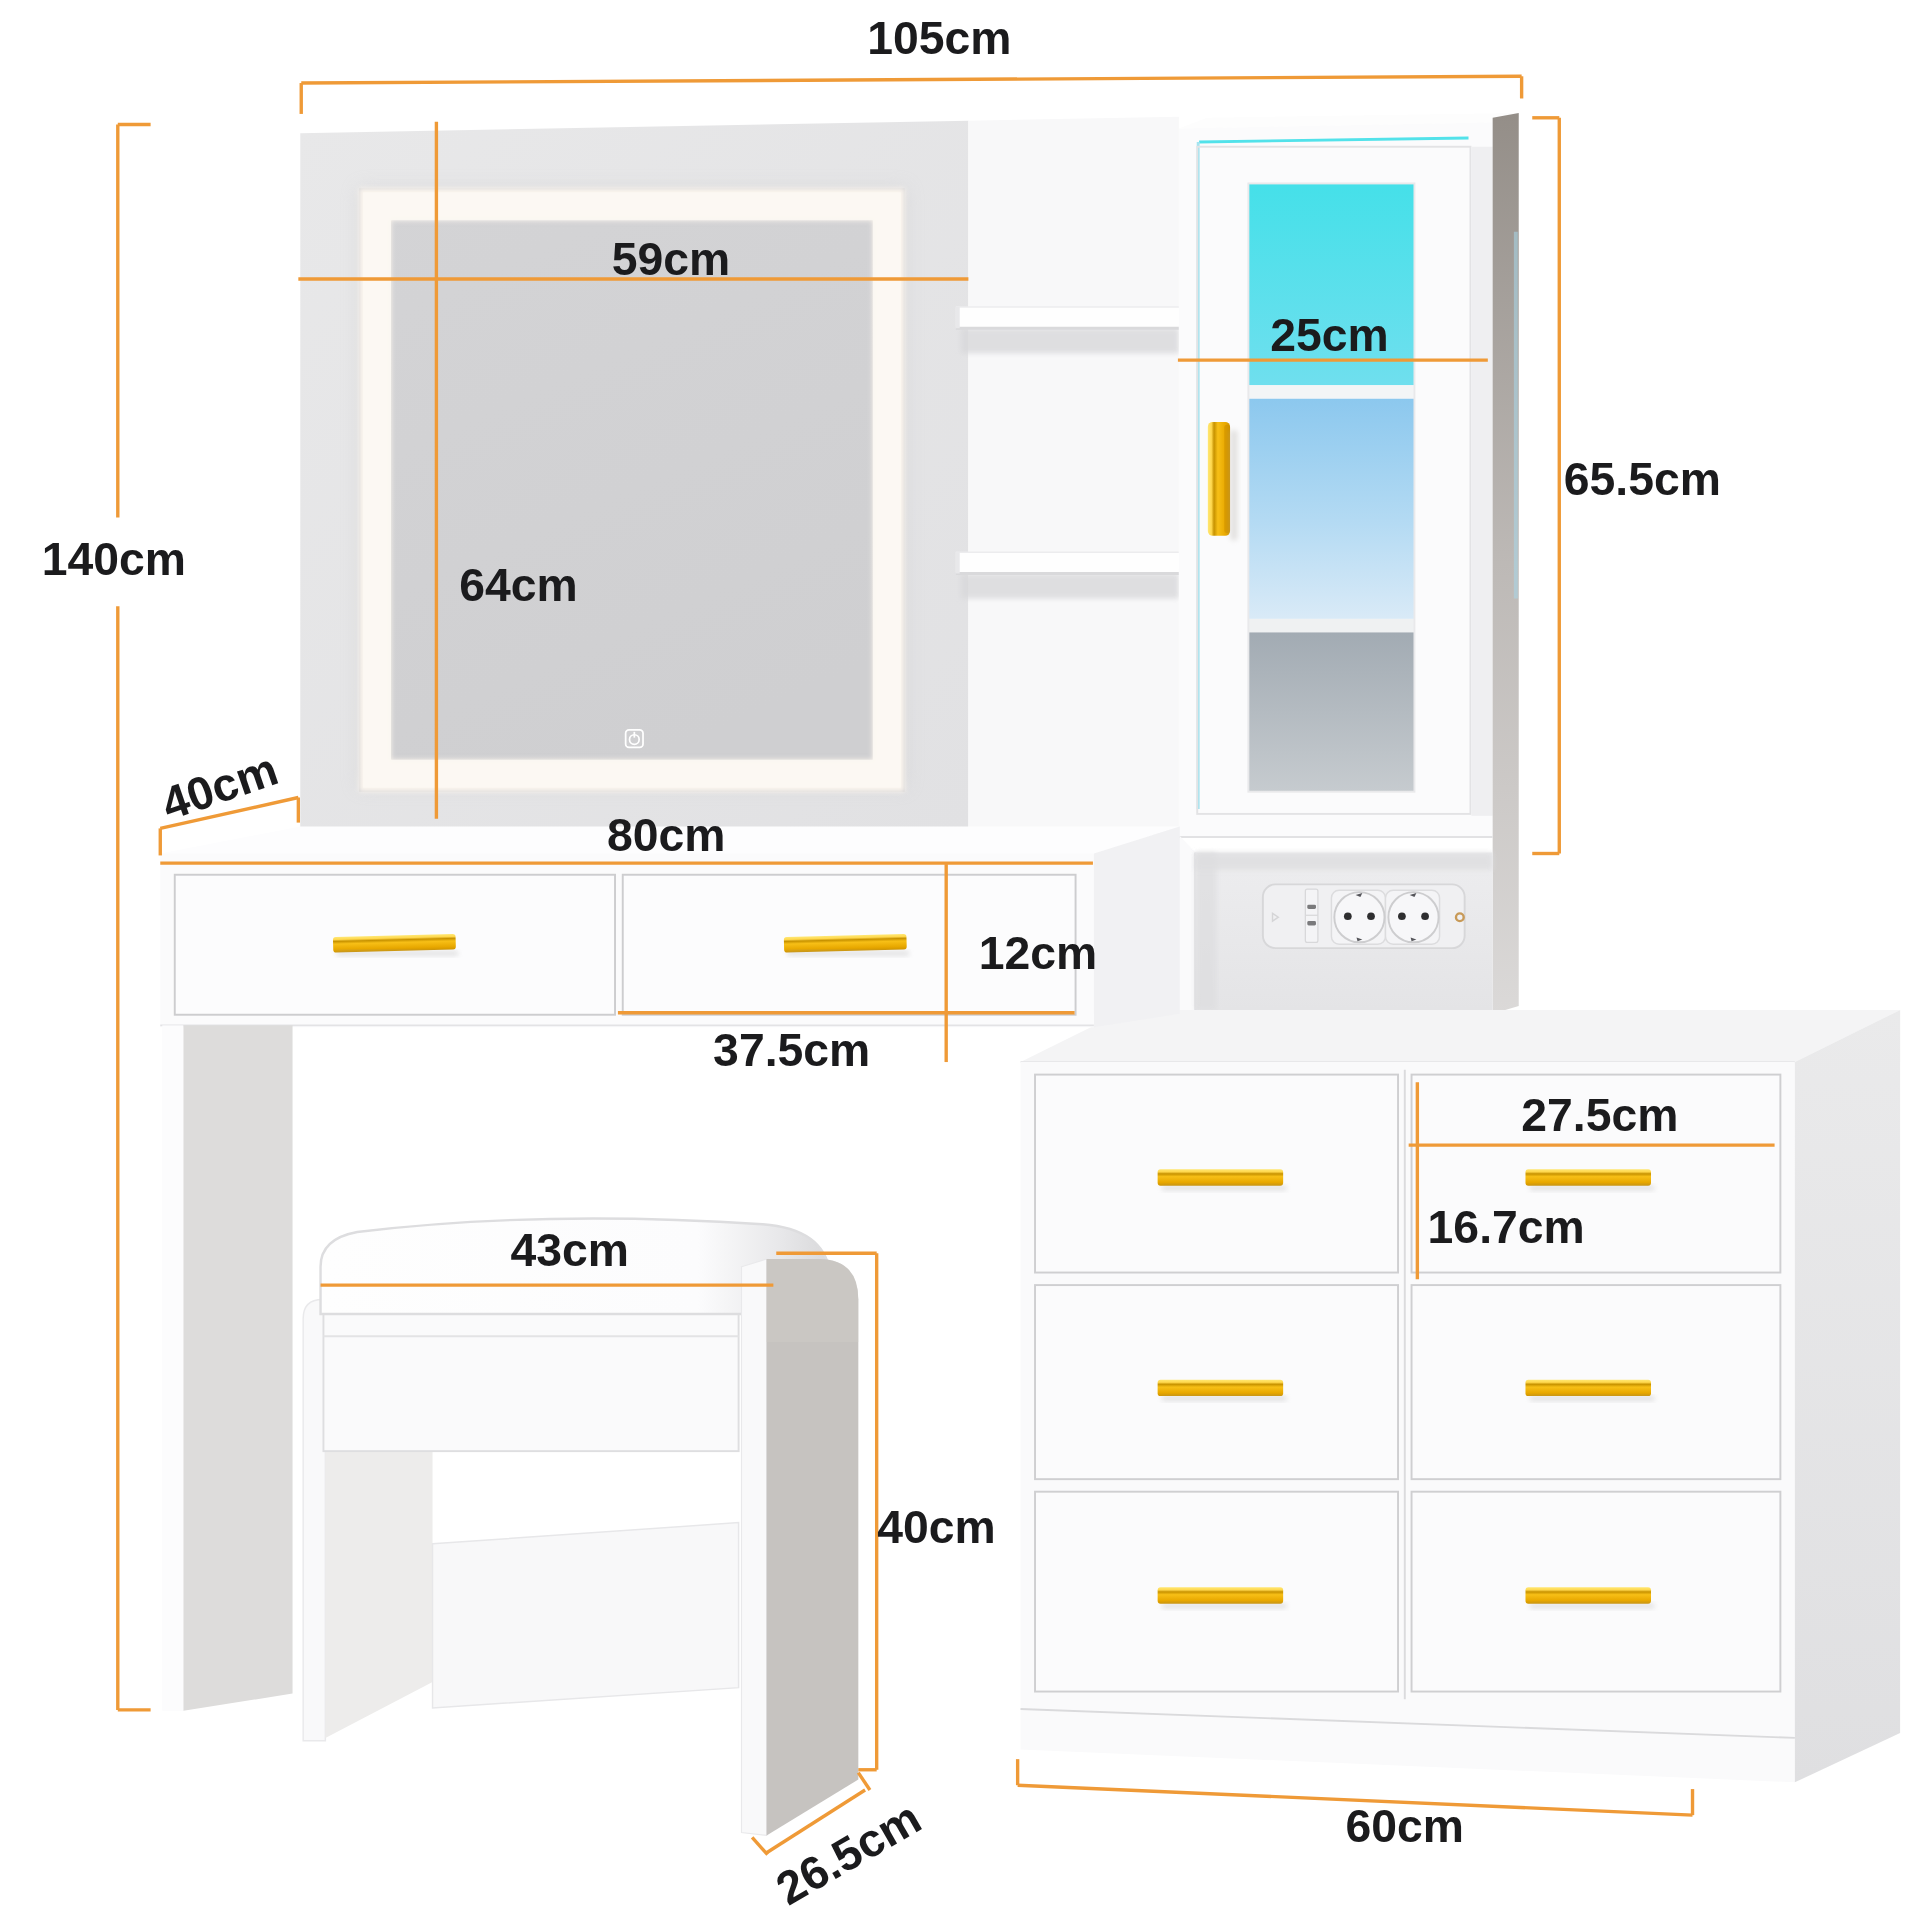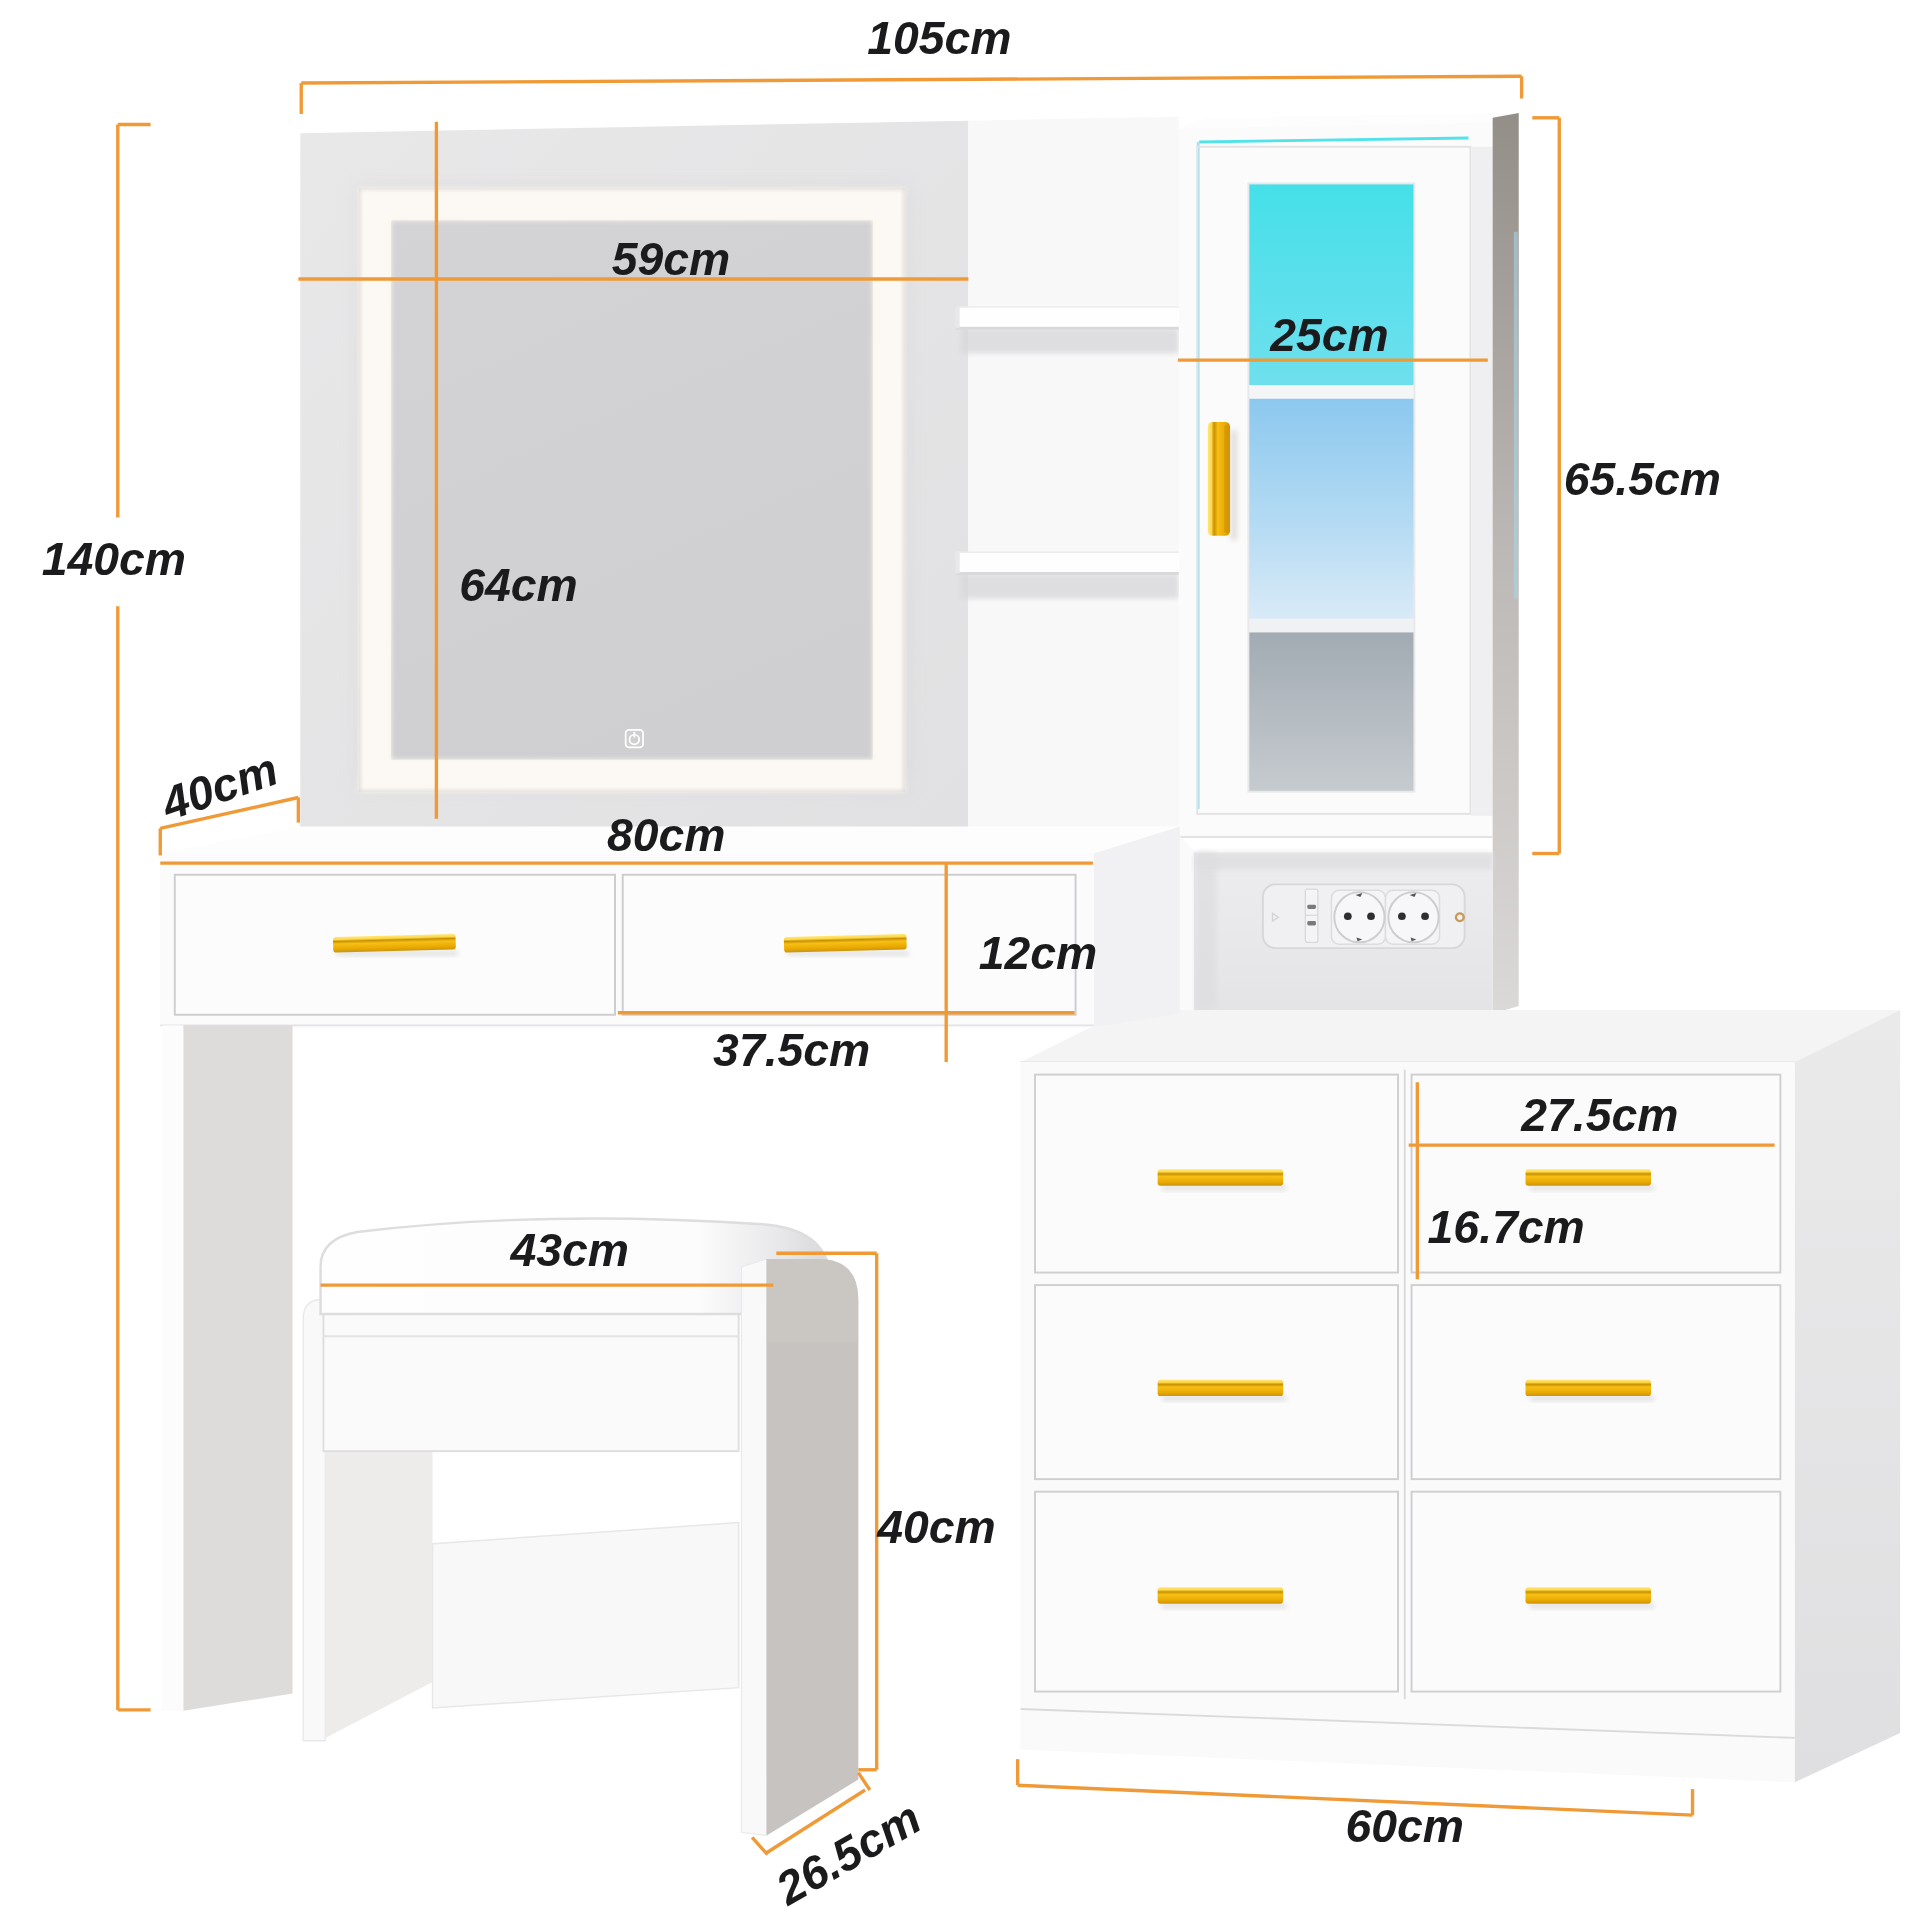--- a/index.html
+++ b/index.html
@@ -1,16 +1,16 @@
 <!DOCTYPE html>
 <html><head>
 <meta charset="utf-8">
 <style>
 html,body{margin:0;padding:0;background:#ffffff;}
-#stage{width:1700px;height:1931px;position:relative;font-family:"Liberation Sans",sans-serif;font-style:italic;}
+#stage{width:1700px;height:1931px;position:relative;font-family:"Liberation Sans",sans-serif;}
 text{font-family:"Liberation Sans",sans-serif;font-weight:bold;fill:#1b1b1d;}
 </style>
 </head>
 <body>
 <div id="stage">
 <svg width="1931" height="1931" viewBox="0 0 2000 2000" xmlns="http://www.w3.org/2000/svg">
 <defs>
 <linearGradient id="mirrorG" x1="0" y1="0" x2="0.4" y2="1">
 <stop offset="0" stop-color="#D4D4D6"></stop>
           <stop offset="1" stop-color="#CFCFD1"></stop>

